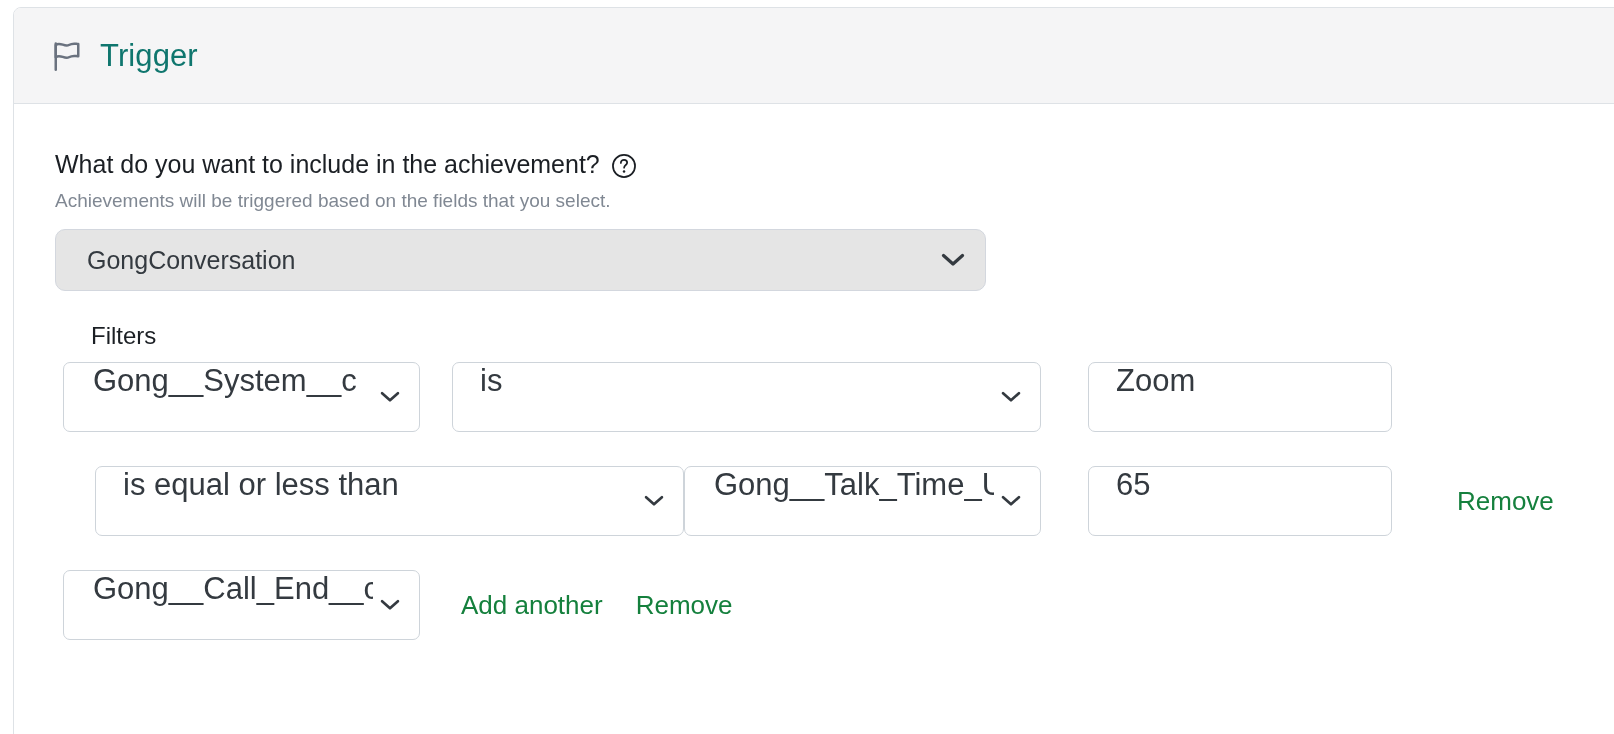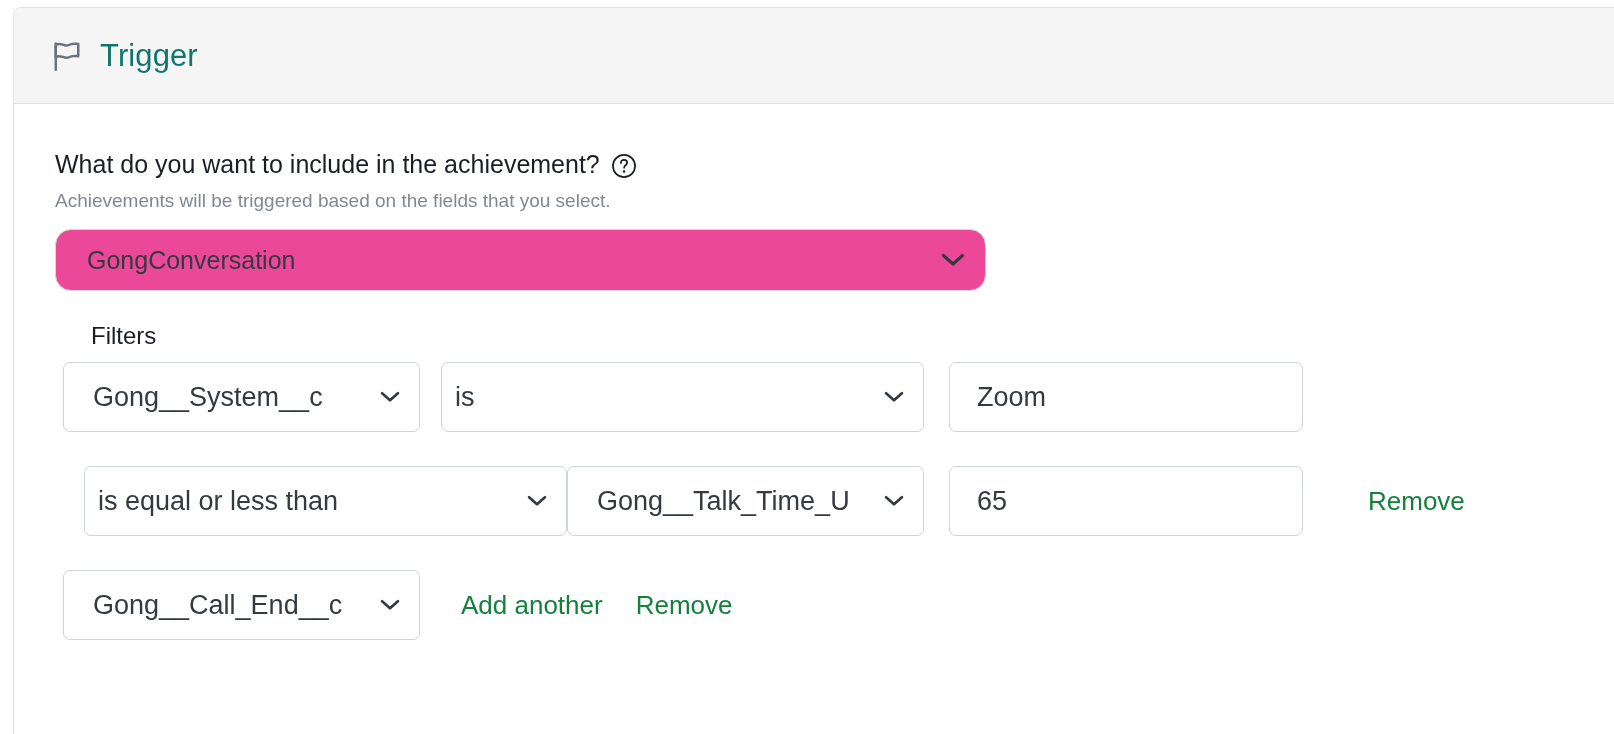--- a/index.html
+++ b/index.html
@@ -79,23 +79,23 @@
     font-size: 19px;
     color: #808893;
   }
 
   
   .object-select {
     position: relative;
     margin-top: 17px;
     width: 931px;
     height: 62px;
-    background: #ec4899;
+    background: #e5e5e5;
     border: 1px solid #d3d7de;
-    border-radius: 16px;
+    border-radius: 10px;
     box-sizing: border-box;
     display: flex;
     align-items: center;
     padding-left: 31px;
     font-size: 25px;
     color: #343a40;
   }
   .object-select .chev {
     position: absolute;
     right: 20px;
@@ -122,39 +122,39 @@
   }
   .filter-row:last-child { margin-bottom: 0; }
 
   .ctl {
     height: 70px;
     border: 1px solid #ced4da;
     border-radius: 7px;
     background: #ffffff;
     box-sizing: border-box;
     display: flex;
-    align-items: center;
-    font-size: 27px;
+    align-items: flex-start;
+    font-size: 31px;
     color: #343a40;
     position: relative;
   }
   .sel-field {
     width: 357px;
     padding-left: 29px;
     padding-right: 46px;
   }
   .sel-op {
-    width: 483px;
-    margin-left: 21px;
-    padding-left: 13px;
+    width: 589px;
+    margin-left: 32px;
+    padding-left: 27px;
     padding-right: 46px;
   }
   .txt-val {
-    width: 354px;
-    margin-left: 25px;
+    width: 304px;
+    margin-left: 47px;
     padding-left: 27px;
   }
   .ctl .chev {
     position: absolute;
     right: 19px;
     top: 50%;
     transform: translateY(-50%);
   }
   .ctl .label {
     white-space: nowrap;

